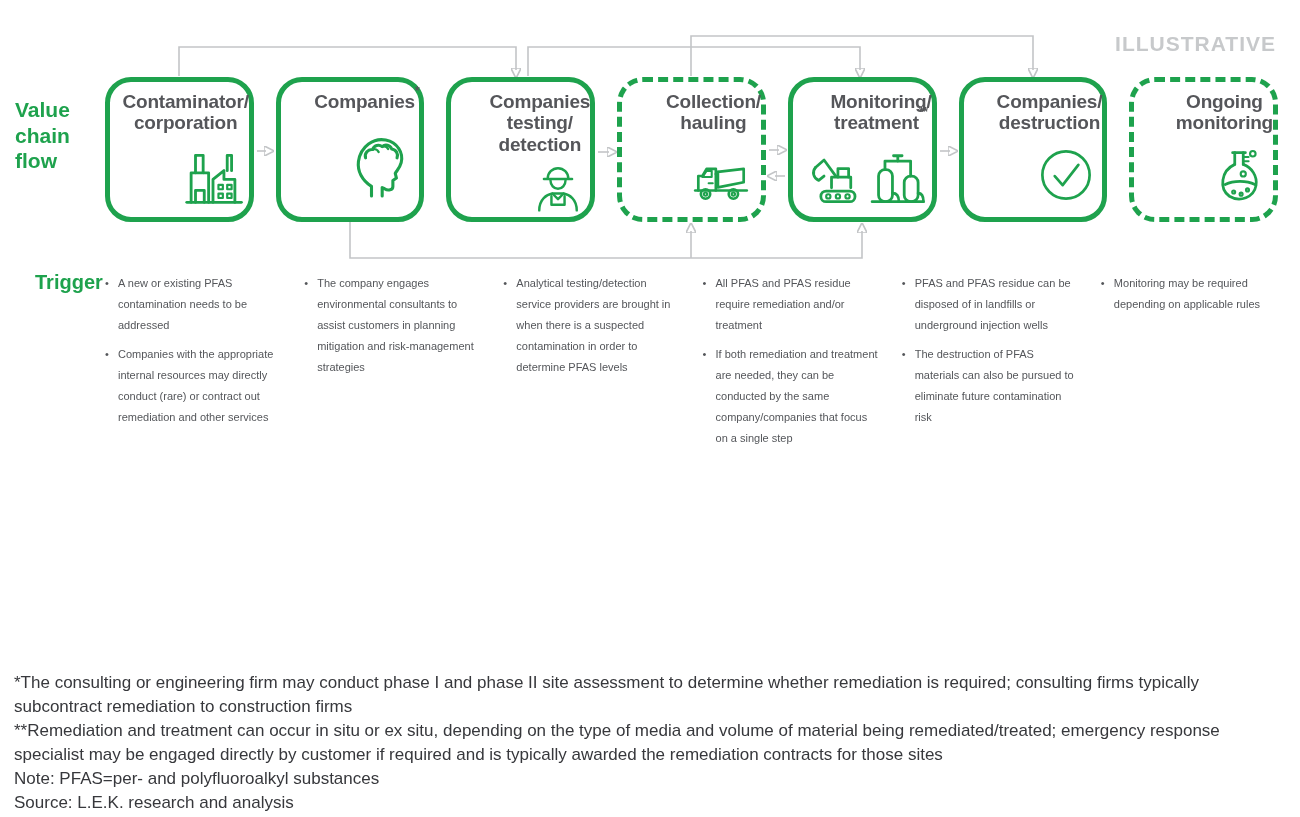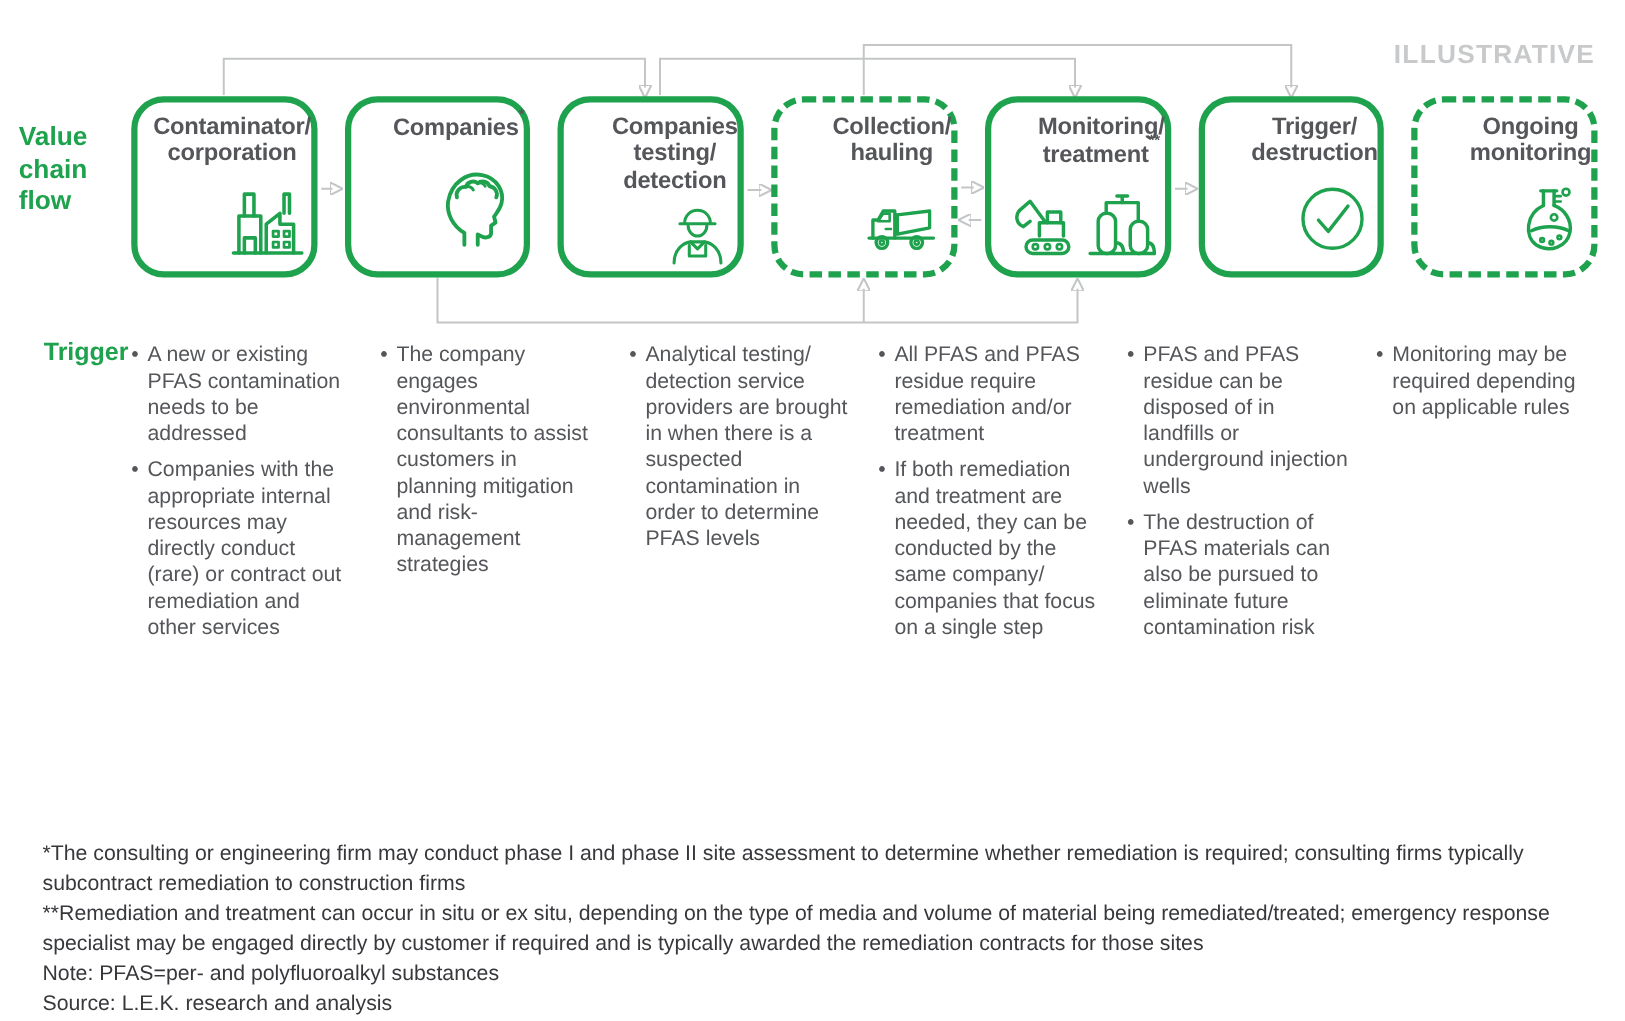--- a/index.html
+++ b/index.html
@@ -25,24 +25,24 @@
   .box-icon{flex:1;display:flex;align-items:center;justify-content:center;min-height:0;}
   .box-icon svg{stroke:#1EA24D;fill:none;stroke-width:2.6;stroke-linecap:round;stroke-linejoin:round;}
   
   #connectors{position:absolute;left:0;top:0;pointer-events:none;}
   #connectors path{stroke:#C3C5C7;stroke-width:1.6;fill:none;}
   
   #triggers-row{position:absolute;left:105px;top:273px;width:1173px;display:flex;gap:22px;}
   .trigger-col{flex:1;min-width:0;}
   .trigger-col ul{margin:0;padding:0;list-style:none;}
   .trigger-col li{position:relative;padding-left:13px;margin:0 0 8px 0;
-    font-size:17px;line-height:21px;color:#54565A;overflow-wrap:break-word;}
+    font-size:11px;line-height:21px;color:#54565A;overflow-wrap:break-word;}
   .trigger-col li::before{content:"\2022";position:absolute;left:0;top:0;color:#54565A;}
   
-  #footer{position:absolute;left:14px;top:671px;width:1248px;font-size:17px;line-height:24px;color:#37383C;margin-left:20px;}
+  #footer{position:absolute;left:14px;top:671px;width:1248px;font-size:17px;line-height:24px;color:#37383C;}
   #footer p{margin:0;}
 </style>
 </head>
 <body>
 
 <div id="slide">
 
   <div id="illustrative">ILLUSTRATIVE</div>
   <div id="vcf-label">Value chain flow</div>
   <div id="trigger-label">Trigger</div>
@@ -157,21 +157,21 @@
           <rect x="88" y="30" width="13" height="24" rx="6"></rect>
           <path d="M70,24 V16 H94 V30"></path>
           <path d="M82,16 V11 M78,11 h8"></path>
           <path d="M77,46 q6,0 6,8 M101,46 q5,0 5,8"></path>
         </svg>
       </div>
     </div>
 
     <div class="box">
       <div class="box-title">
-        <div class="tl">Trigger/</div>
+        <div class="tl">Companies/</div>
         <div class="tl">destruction</div>
       </div>
       <div class="box-icon">
         <svg width="72" height="72" viewBox="0 0 64 64">
           <circle cx="32" cy="32" r="21" stroke-width="2.4"></circle>
           <path d="M22,33 L29,41 L43,23" stroke-width="2.4"></path>
         </svg>
       </div>
     </div>
 

